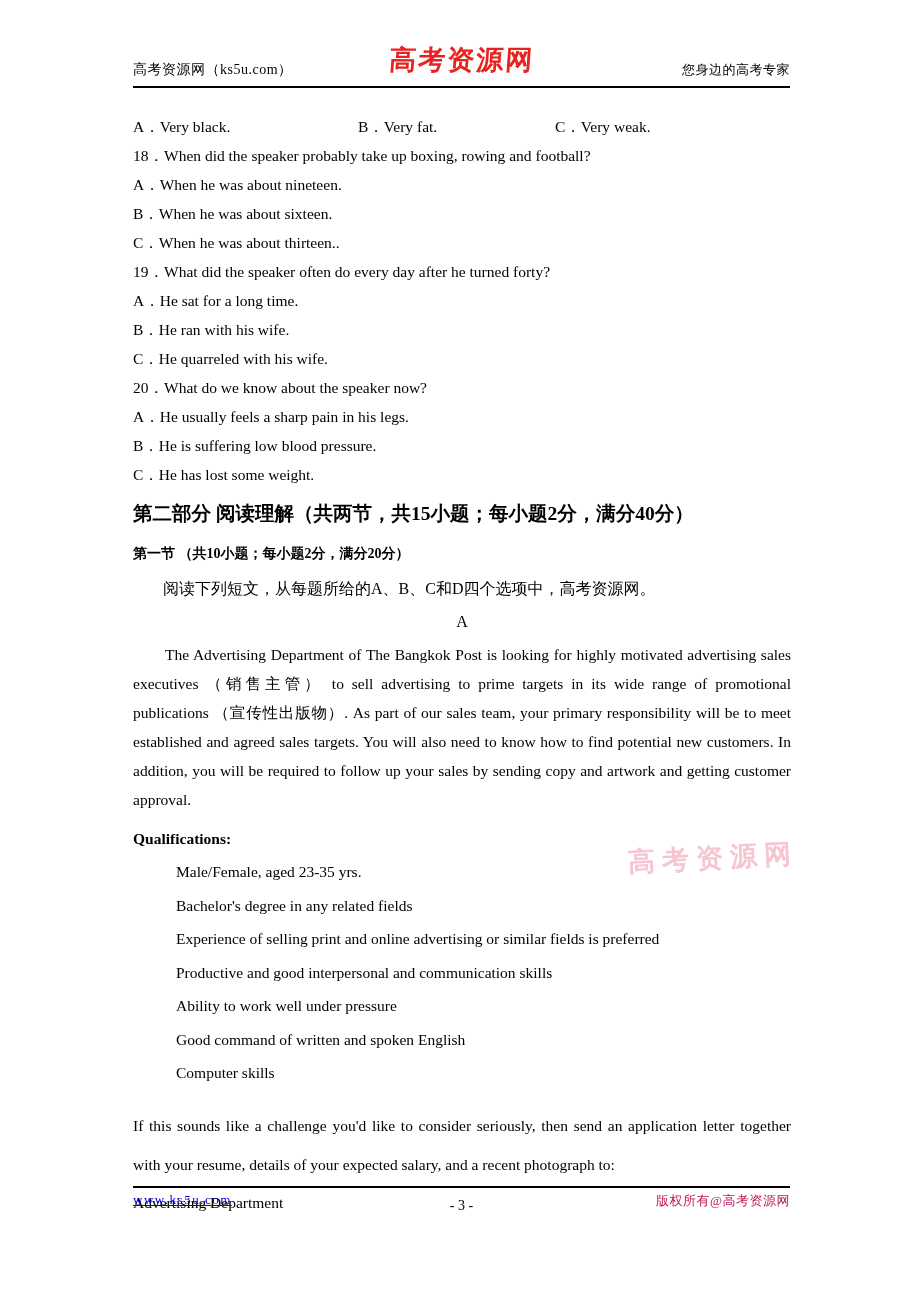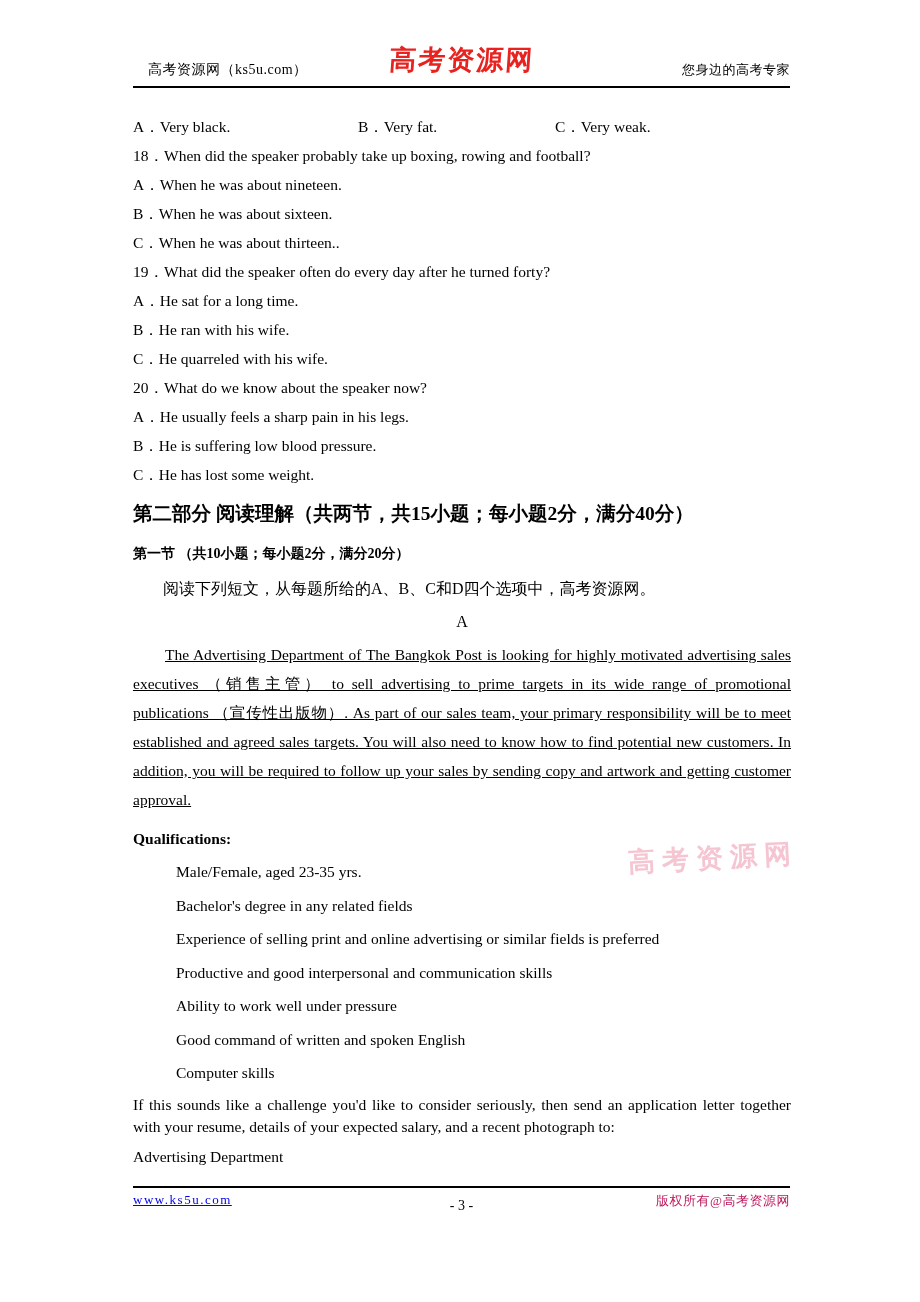--- a/index.html
+++ b/index.html
@@ -9,21 +9,21 @@
     position: relative;
     font-family: "Liberation Serif", "DejaVu Serif", serif;
     color: #000;
     overflow: hidden;
   }
   .page { position: absolute; inset: 0; background: #fff; }
 
   
   .header { position: absolute; left: 133px; right: 130px; top: 40px; height: 46px; }
   .header-left {
-    position: absolute; left: 15px; bottom: 7px;
+    position: absolute; left: 0; bottom: 7px;
     font-size: 14px; letter-spacing: 0.5px;
   }
   .header-logo {
     position: absolute; left: 50%; transform: translateX(-50%) skewX(-4deg);
     top: 2px; font-size: 27px; font-weight: bold;
     color: #e8221f; letter-spacing: 2px; white-space: nowrap;
   }
   .header-right {
     position: absolute; right: 0; bottom: 7px;
     font-size: 13px; letter-spacing: 0.5px;
@@ -45,27 +45,27 @@
   }
   .section-title {
     font-size: 14px; font-weight: bold;
     line-height: 36px; margin-top: 4px; white-space: nowrap;
   }
   .instruction { font-size: 16px; line-height: 34px; text-indent: 30px; white-space: nowrap; }
   .passage-label { font-size: 16px; line-height: 31px; text-align: center; }
 
   .passage {
     font-size: 15.5px; line-height: 29px;
-    text-align: justify; text-indent: 32px; margin-top: 3px; text-decoration: underline;
+    text-align: justify; text-indent: 32px; margin-top: 3px;
   }
   .quals-heading { font-size: 15.5px; font-weight: bold; line-height: 33px; margin-top: 8px; }
   .qual-line { font-size: 15.5px; line-height: 33.5px; white-space: nowrap; margin-left: 43px; }
   .closing {
-    font-size: 15.5px; line-height: 22px;
-    text-align: justify; margin-top: 4px;
+    font-size: 15.5px; line-height: 39px;
+    text-align: justify; margin-top: 16px;
   }
   .address-line { font-size: 15.5px; line-height: 30px; margin-top: 4px; }
 
   
   .watermark {
     position: absolute; left: 628px; top: 840px;
     font-size: 27px; font-weight: bold; letter-spacing: 7px;
     color: rgba(236, 150, 172, 0.55);
     transform: rotate(-3deg);
     pointer-events: none; white-space: nowrap;

